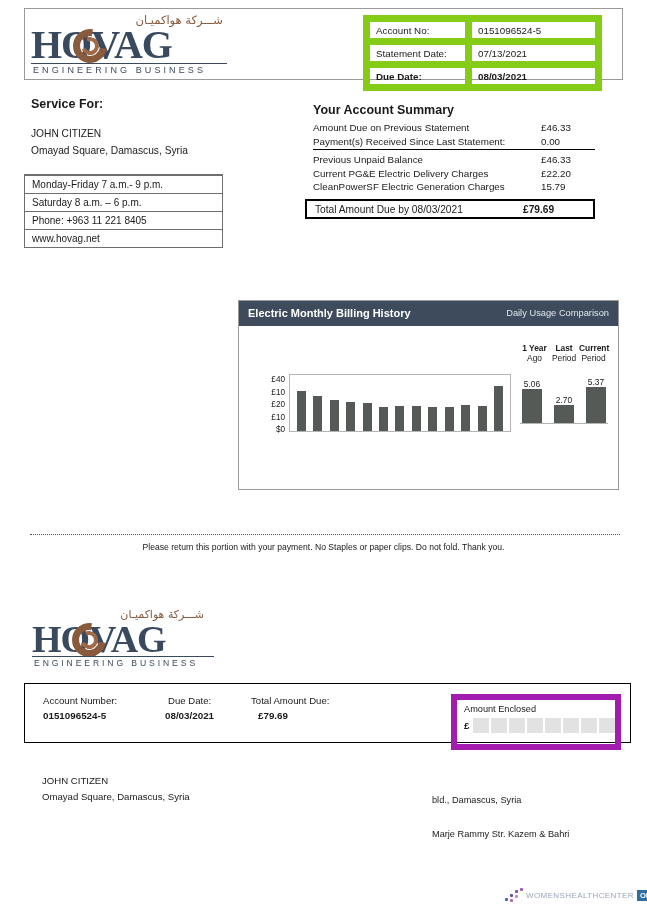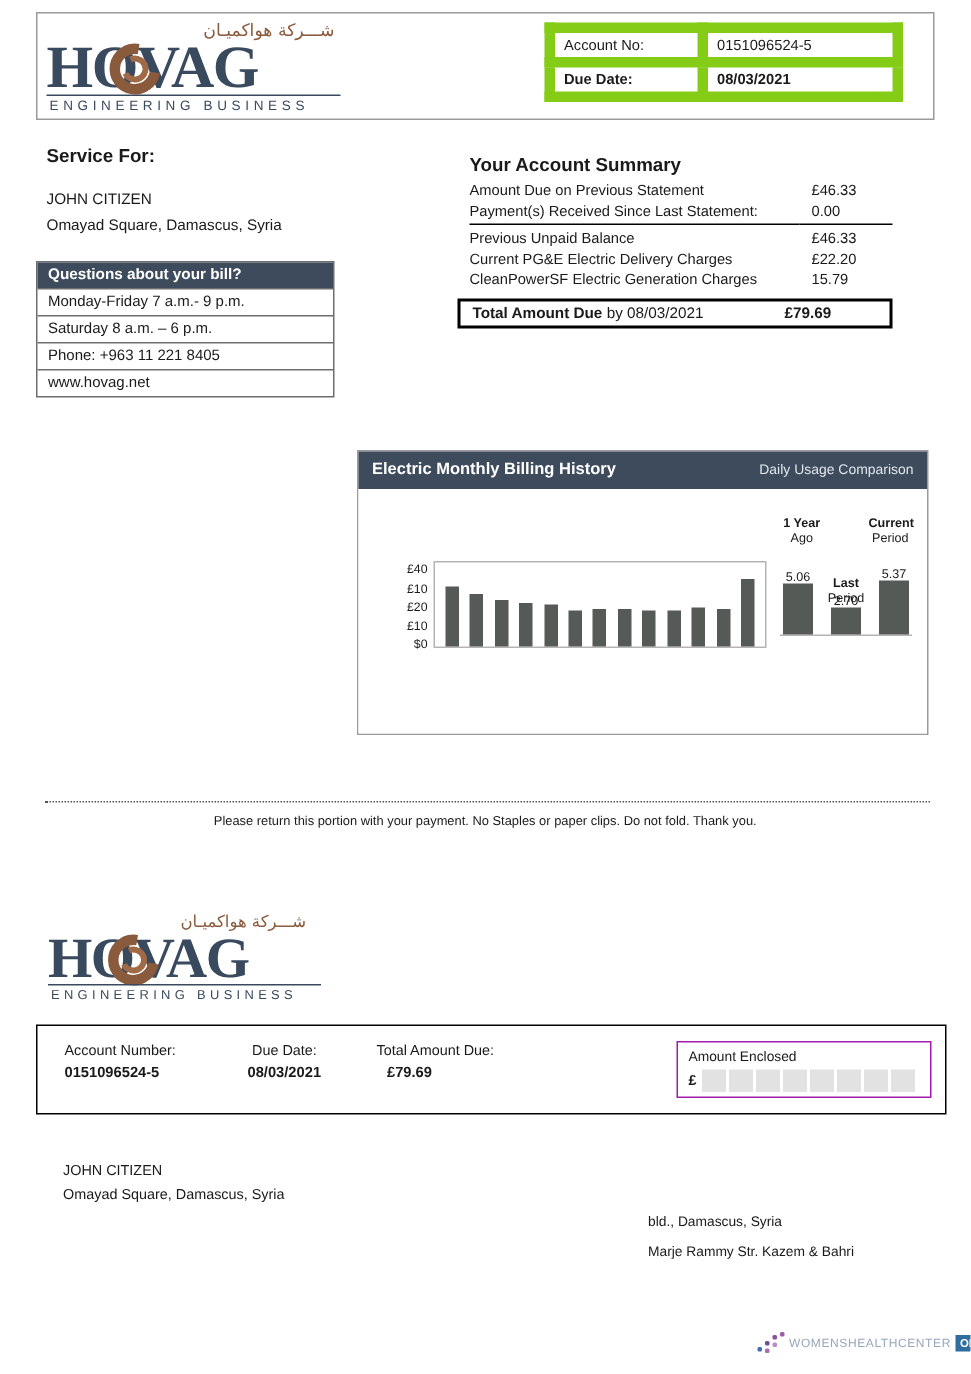--- a/index.html
+++ b/index.html
@@ -124,21 +124,21 @@
 
   .total-box {
     position: absolute; left: 305px; top: 199px;
     width: 290px; height: 20px;
     border: 2px solid #000;
     font-size: 10.2px;
   }
   .total-box .tb-label {
     position: absolute; left: 8px; top: 3px;
   }
-  .total-box .tb-label b { font-weight: bold; }
+  .total-box .tb-label b { font-weight: normal; }
   .total-box .tb-amt {
     position: absolute; left: 216px; top: 3px;
     font-weight: bold;
   }
 
   
   .chart-panel {
     position: absolute; left: 238px; top: 300px;
     width: 381px; height: 190px;
     border: 1px solid #9a9a9a;
@@ -236,39 +236,39 @@
   .stub {
     position: absolute; left: 24px; top: 683px;
     width: 607px; height: 60px;
     border: 1.6px solid #000;
   }
   .stub-lbl { position: absolute; font-size: 9.6px; }
   .stub-val { position: absolute; font-size: 9.8px; font-weight: bold; }
 
   .enc-box {
     position: absolute; left: 426px; top: 10px;
-    width: 170px; height: 38px;
-    border: 1px solid #a21caf;
+    width: 170px; height: 56px;
+    border: 6px solid #a21caf;
   }
   .enc-title {
     position: absolute; left: 7px; top: 4px;
     font-size: 9.2px;
   }
   .enc-row {
     position: absolute; left: 7px; top: 18px;
     display: flex; align-items: center; gap: 2px;
   }
   .enc-cur { font-size: 9.6px; font-weight: bold; margin-right: 2px; }
   .enc-cell { width: 16px; height: 15px; background: #e2e2e2; }
 
   
   .b-name { position: absolute; left: 42px; top: 775px; font-size: 9.6px; }
   .b-addr { position: absolute; left: 42px; top: 791px; font-size: 9.6px; }
   .b-r1 { position: absolute; left: 432px; top: 781px; font-size: 9.2px; margin-top: 48px; }
-  .b-r2 { position: absolute; left: 432px; top: 795px; font-size: 9.2px; margin-top: 14px; }
+  .b-r2 { position: absolute; left: 432px; top: 795px; font-size: 9.2px; }
 
   
   .wm {
     position: absolute; left: 505px; top: 888px;
     display: flex; align-items: center; gap: 3px;
   }
   .wm-dots { position: relative; width: 18px; height: 14px; }
   .wm-dots i {
     position: absolute; display: block;
     background: #7a4f8a; border-radius: 1px;
@@ -291,34 +291,37 @@
     <div class="logo-rule"></div>
     <div class="logo-sub">ENGINEERING BUSINESS</div>
   </div>
 
   <table class="acct-table">
     <tbody>
         <tr>
       <td class="lbl">Account No:</td>
       <td class="val">0151096524-5</td>
     </tr>
+    <tr>
+      <td class="lbl">Statement Date:</td>
+      <td class="val">07/13/2021</td>
+    </tr>
     <tr class="due">
       <td class="lbl">Due Date:</td>
       <td class="val">08/03/2021</td>
     </tr>
   </tbody>
     </table>
 </div>
 
 <div class="service-title">Service For:</div>
 <div class="service-name">JOHN CITIZEN</div>
 <div class="service-addr">Omayad Square, Damascus, Syria</div>
 
 <div class="qbox">
-  <div class="qbox-head">Questions about your bill?</div>
   <div class="qbox-row">Monday-Friday 7 a.m.- 9 p.m.</div>
   <div class="qbox-row">Saturday 8 a.m. – 6 p.m.</div>
   <div class="qbox-row">Phone: +963 11 221 8405</div>
   <div class="qbox-row">www.hovag.net</div>
 </div>
 
 <div class="sum-title">Your Account Summary</div>
 <table class="sum-table">
   <tbody>
       <tr>
@@ -387,21 +390,21 @@
         </div>
     </div>
 
     <div class="du">
       <div class="du-head" id="du-head">
           <div>
             <div style="font-weight:bold;">1 Year</div>
             <div>Ago</div>
           </div>
           <div>
-            <div style="font-weight:bold;margin-top:40px;">Last</div>
+            <div style="font-weight:bold;">Last</div>
             <div>Period</div>
           </div>
           <div>
             <div style="font-weight:bold;">Current</div>
             <div>Period</div>
           </div>
         </div>
       <div class="du-plot" id="du-plot">
           <div class="du-col">
             <div class="du-val">5.06</div>

